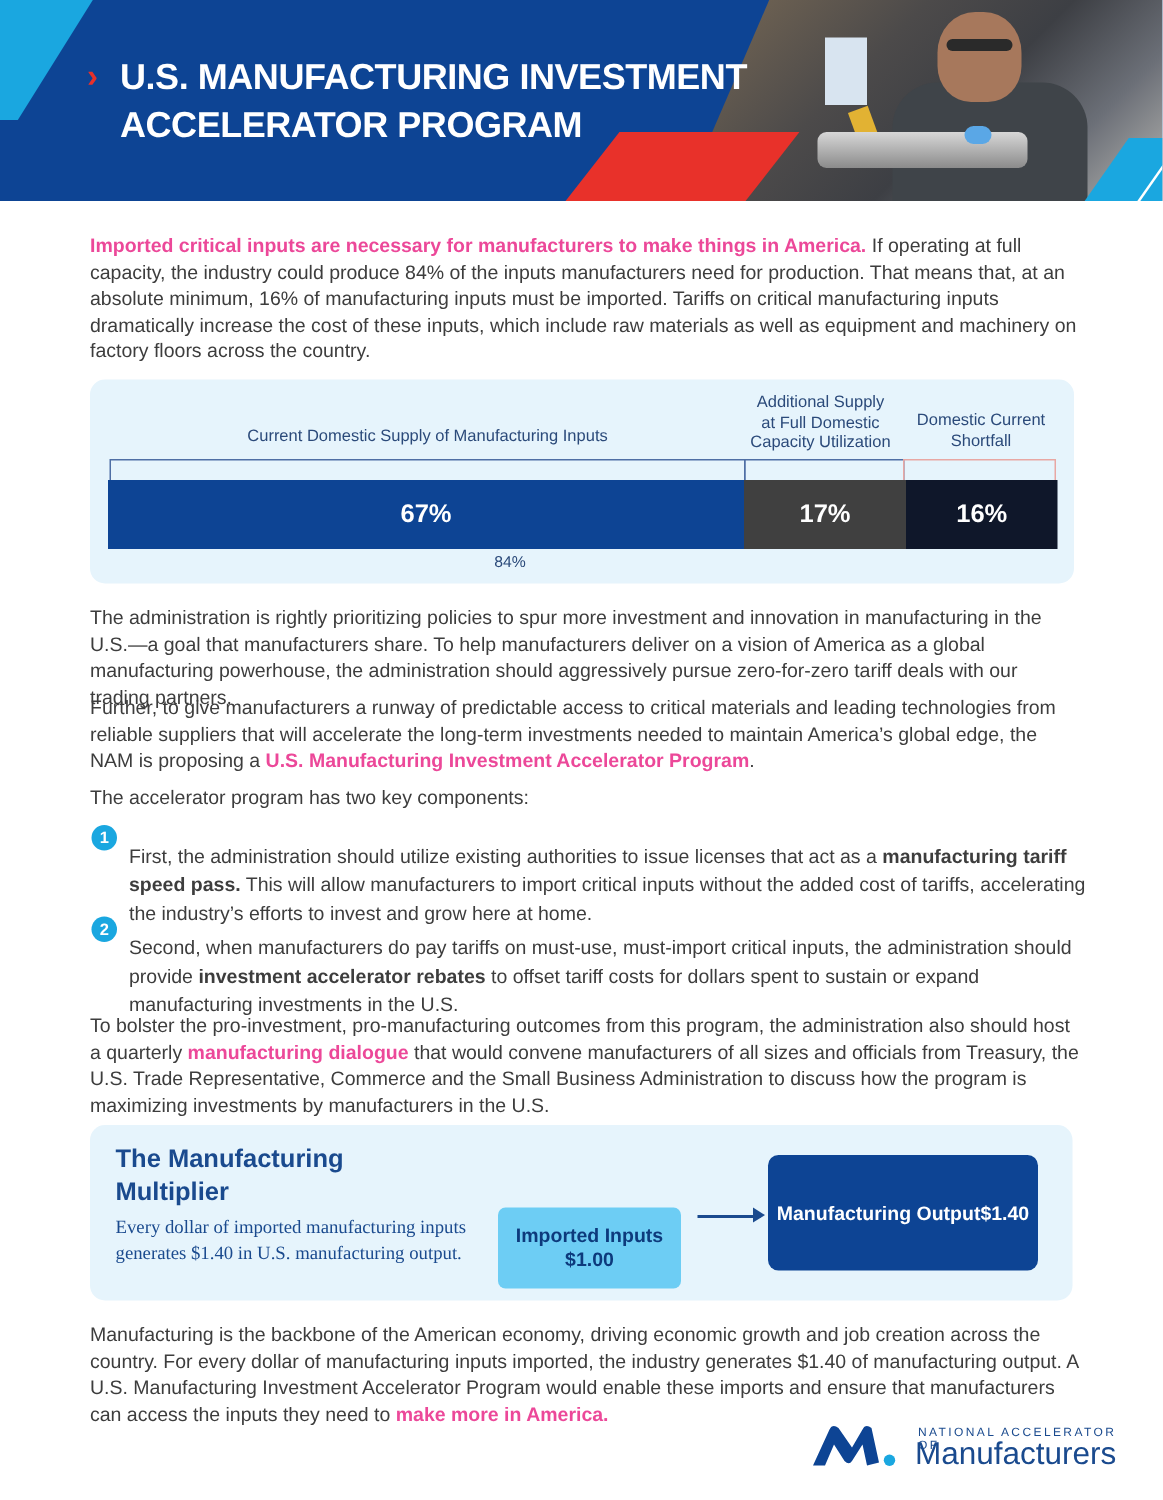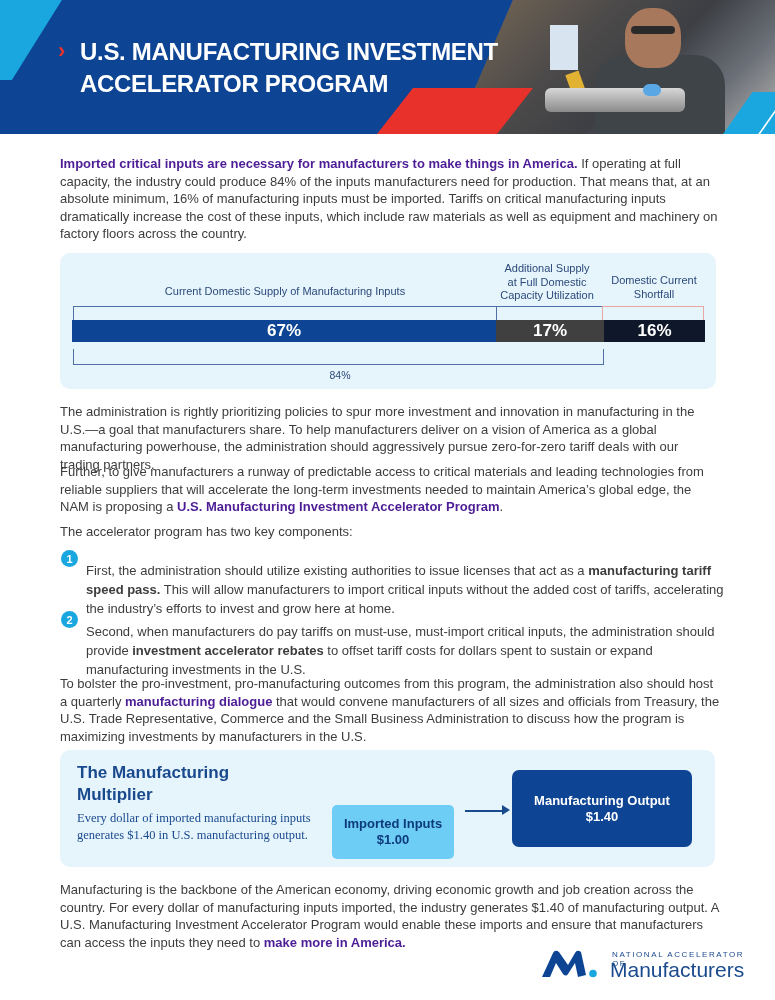--- a/index.html
+++ b/index.html
@@ -17,42 +17,42 @@
   .banner .photo .glove { position: absolute; left: 188px; top: 84px; width: 18px; height: 12px; border-radius: 6px; background: #5aa7e6; }
   .banner .photo .monitor { position: absolute; left: 95px; top: 25px; width: 28px; height: 45px; background: #d8e4f0; }
   .banner .photo .yellow { position: absolute; left: 115px; top: 72px; width: 14px; height: 30px; background: #e2b233; transform: rotate(-20deg); }
   .banner .red-slash { position: absolute; left: 370px; top: 88px; width: 120px; height: 46px; background: #e8312a; transform: skewX(-38deg); left: 395px; }
   .banner .blue-br { position: absolute; left: 735px; top: 92px; width: 60px; height: 50px; background: #1aa7e0; transform: skewX(-35deg); }
   .banner .blue-br-line { position: absolute; left: 768px; top: 100px; width: 2px; height: 40px; background: #ffffff; transform: skewX(-35deg); }
   .banner .chevron { position: absolute; left: 58px; top: 40px; color: #e8312a; font-size: 22px; font-weight: bold; line-height: 1; }
   .banner .title { position: absolute; left: 80px; top: 36px; color: #ffffff; font-weight: bold; font-size: 24px; line-height: 32px; letter-spacing: -0.3px; }
 
   p.body { position: absolute; left: 60px; width: 660px; font-size: 13px; line-height: 17.6px; color: #3d3d3d; }
-  p.body b { color: #4c1d95; }
+  p.body b { color: #ec4899; }
 
   
   .chart-panel { position: absolute; left: 60px; top: 253px; width: 656px; height: 136px; background: #e6f4fc; border-radius: 10px; }
   .chart-panel .lbl { position: absolute; text-align: center; font-size: 11px; line-height: 13.5px; color: #2b4a7a; }
   .chart-panel .outline { position: absolute; border: 1px solid #4f6fa5; }
   .chart-panel .outline-red { position: absolute; border: 1px solid #e8a7a3; border-bottom: none; }
-  .chart-panel .seg { position: absolute; top: 67px; height: 22px; color: #ffffff; font-weight: bold; font-size: 17px; display: flex; align-items: center; justify-content: center; }
+  .chart-panel .seg { position: absolute; top: 67px; height: 46px; color: #ffffff; font-weight: bold; font-size: 17px; display: flex; align-items: center; justify-content: center; }
   .chart-panel .total { position: absolute; font-size: 10.5px; color: #2b4a7a; text-align: center; }
 
   
   .num { position: absolute; left: 61px; width: 17px; height: 17px; border-radius: 50%; background: #1aa7e0; color: #fff; font-weight: bold; font-size: 11px; display: flex; align-items: center; justify-content: center; }
   p.item { position: absolute; left: 86px; width: 640px; font-size: 13px; line-height: 19px; color: #3d3d3d; margin-top: 12px; }
 
   
   .mult-panel { position: absolute; left: 60px; top: 750px; width: 655px; height: 117px; background: #e6f4fc; border-radius: 10px; }
   .mult-panel .m-title { position: absolute; left: 17px; top: 12px; font-size: 17px; font-weight: bold; color: #1a4a8e; line-height: 22px; }
   .mult-panel .m-desc { position: absolute; left: 17px; top: 60px; width: 240px; font-size: 12.5px; line-height: 17px; color: #1a4a8e; font-family: Liberation Serif, serif; }
   .mult-panel .box-in { position: absolute; left: 272px; top: 33px; width: 122px; height: 54px; background: #6dcdf4; border-radius: 5px; color: #0d3a7c; font-weight: bold; font-size: 13px; line-height: 16px; display: flex; flex-direction: column; align-items: center; justify-content: center; margin-top: 22px; }
   .mult-panel .arrow { position: absolute; left: 405px; top: 60px; width: 42px; height: 1.5px; background: #1a4a8e; }
   .mult-panel .arrow::after { content: ""; position: absolute; right: -3px; top: -5px; border-left: 8px solid #1a4a8e; border-top: 5.5px solid transparent; border-bottom: 5.5px solid transparent; }
-  .mult-panel .box-out { position: absolute; left: 452px; top: 20px; width: 180px; height: 77px; background: #0d4494; border-radius: 7px; color: #ffffff; font-weight: bold; font-size: 13px; line-height: 16px; display: flex; flex-direction: column; align-items: center; justify-content: center; }
+  .mult-panel .box-out { position: absolute; left: 452px; top: 20px; width: 180px; height: 77px; background: #0d4494; border-radius: 7px; color: #ffffff; font-weight: bold; font-size: 13px; line-height: 16px; display: flex; align-items: center; justify-content: center; }
 
   
   .logo { position: absolute; left: 540px; top: 945px; width: 215px; height: 36px; }
   .logo .mark { position: absolute; left: 0; top: 4px; width: 58px; height: 30px; }
   .logo .top-line { position: absolute; left: 72px; top: 5px; font-size: 8px; letter-spacing: 1.6px; color: #1a4a8e; }
   .logo .name { position: absolute; left: 70px; top: 13px; font-size: 21px; color: #1a4a8e; line-height: 24px; }
 </style>
 </head>
 <body>
 

